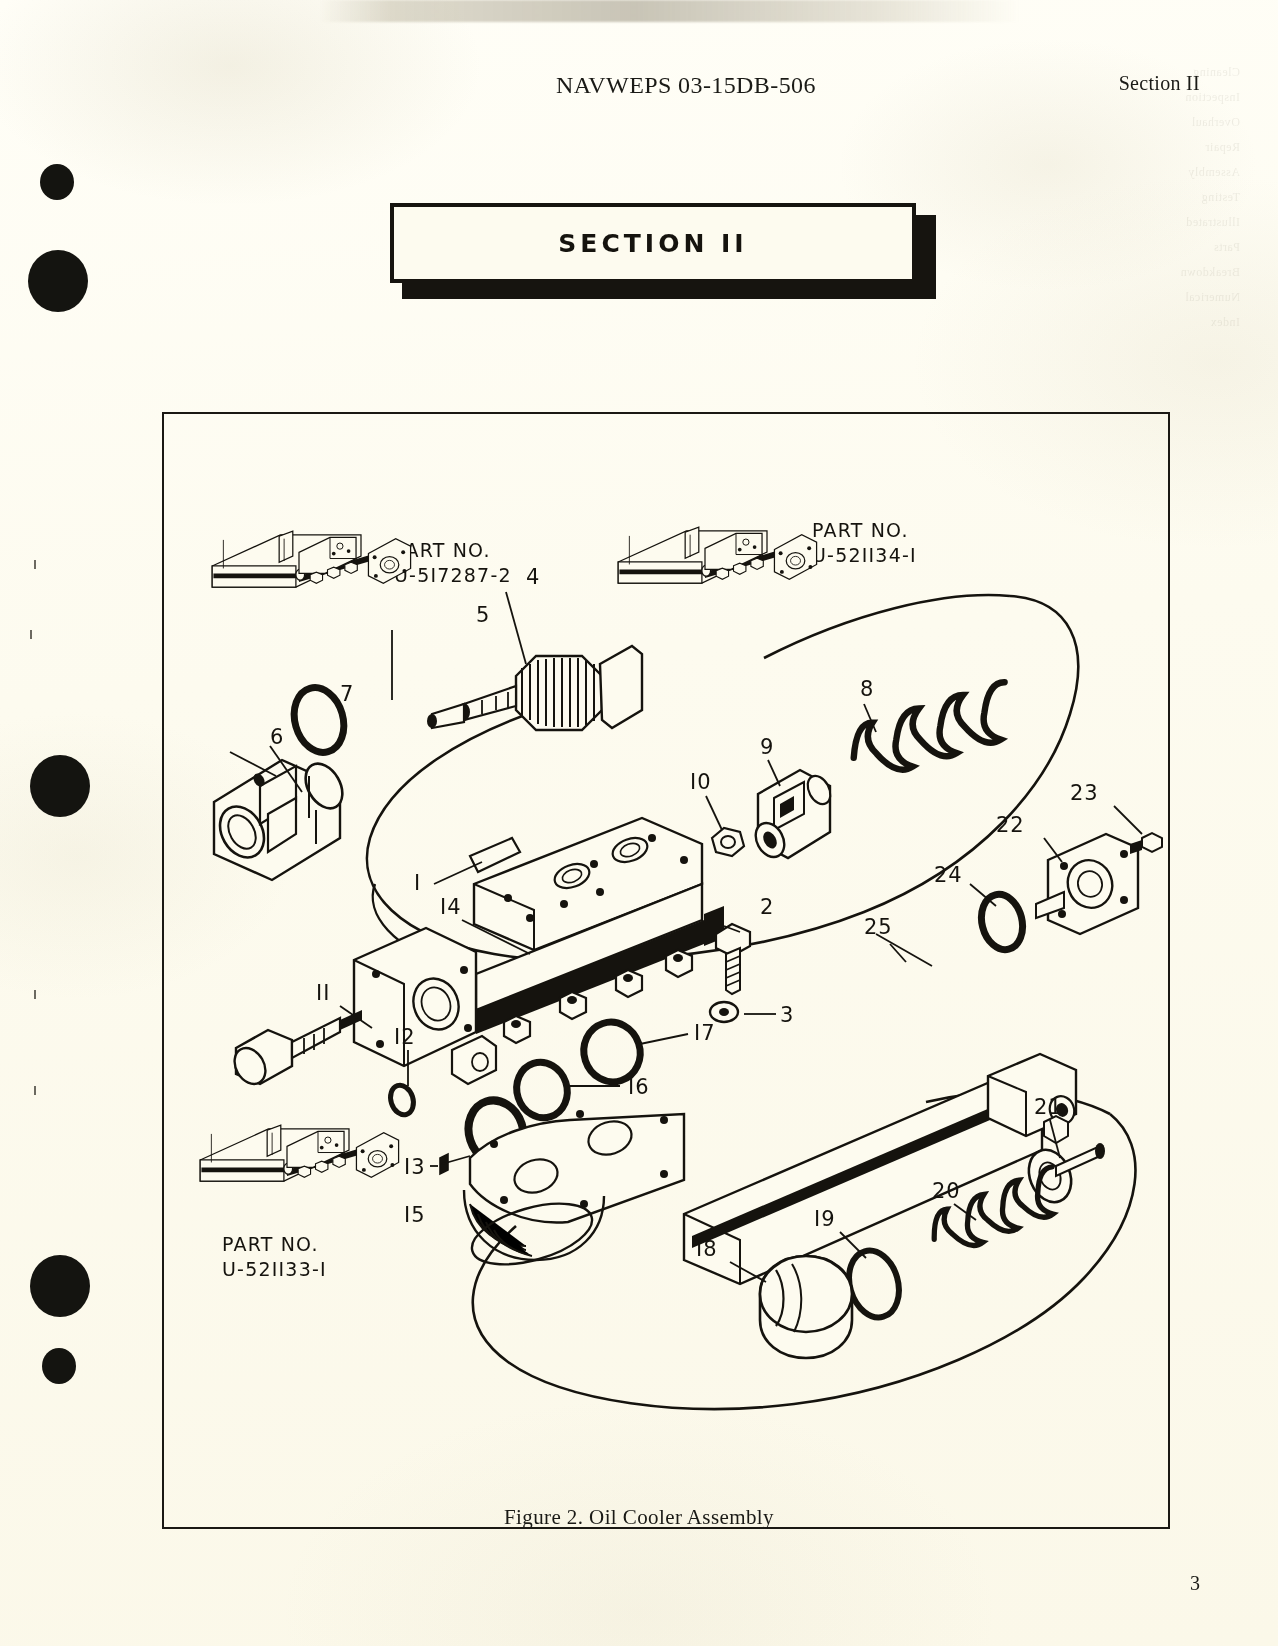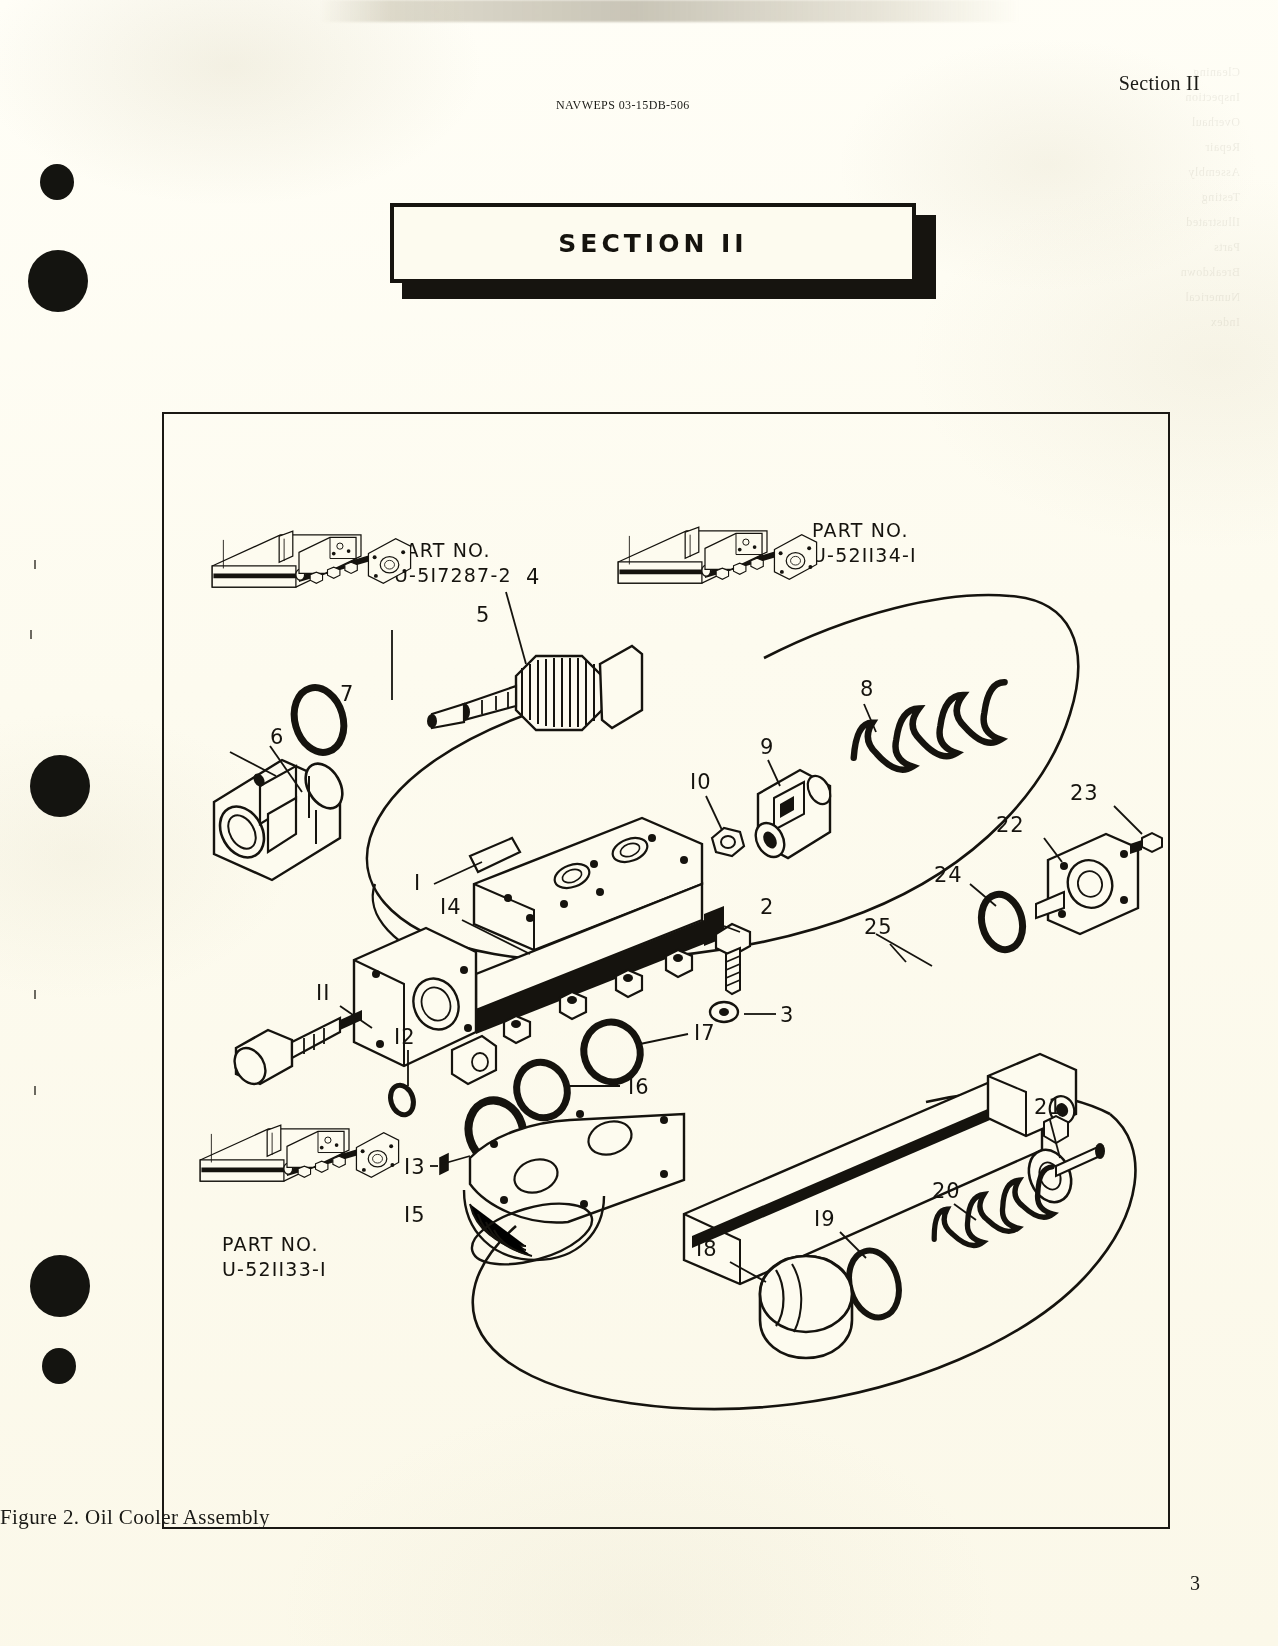--- a/index.html
+++ b/index.html
@@ -71,24 +71,23 @@
   
   #running-head {
     position: absolute;
     left: 0; top: 72px;
     width: 1278px;
     height: 26px;
   }
   #doc-number {
     position: absolute;
     left: 556px; top: 0;
-    font-size: 12px;
+    font-size: 24px;
     letter-spacing: 0.4px;
     white-space: nowrap;
-    margin-top: 26px;
   }
   #section-label {
     position: absolute;
     right: 78px; top: 0;
     font-size: 20px;
     letter-spacing: 0.3px;
     white-space: nowrap;
   }
 
   
@@ -147,20 +146,21 @@
     fill: #15130e;
     font-size: 21px;
     letter-spacing: 1px;
   }
 
   
   #figure-caption {
     position: absolute;
     left: 0; top: 1505px;
     width: 1278px;
+    text-align: center;
     font-size: 21px;
     letter-spacing: 0.4px;
   }
   #page-folio {
     position: absolute;
     right: 78px; top: 1572px;
     font-size: 20px;
   }
 </style>
 </head>

